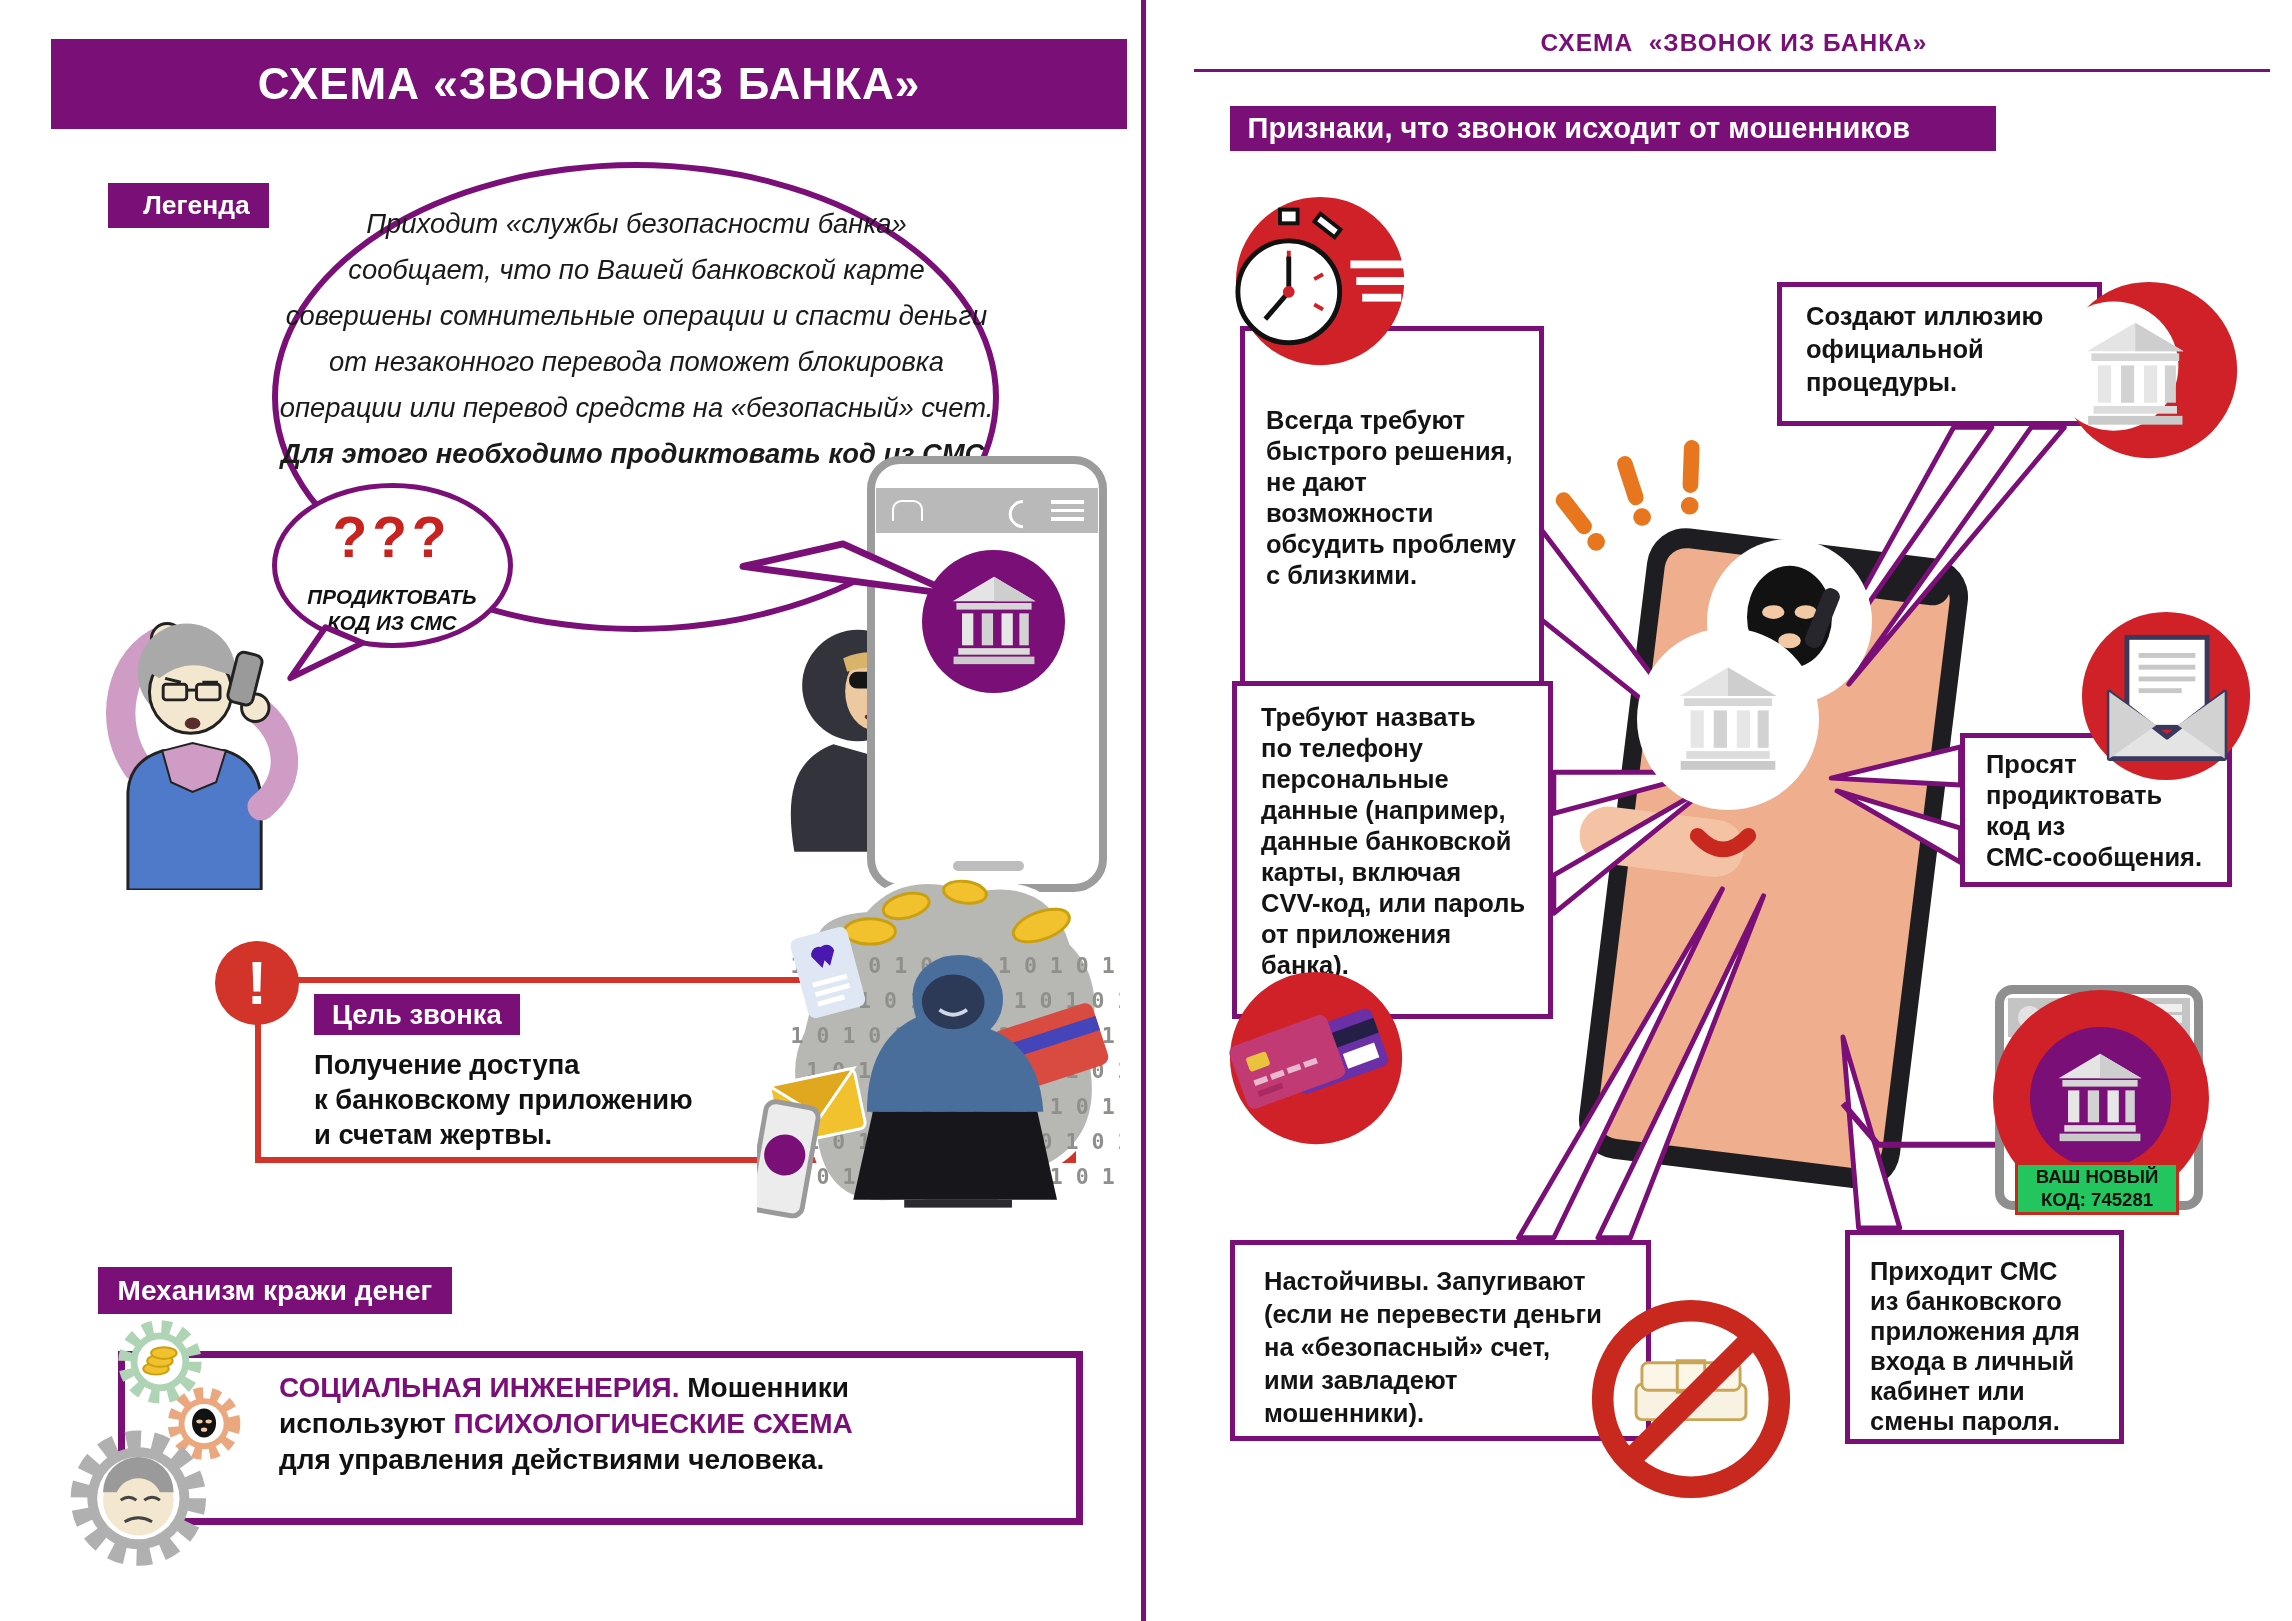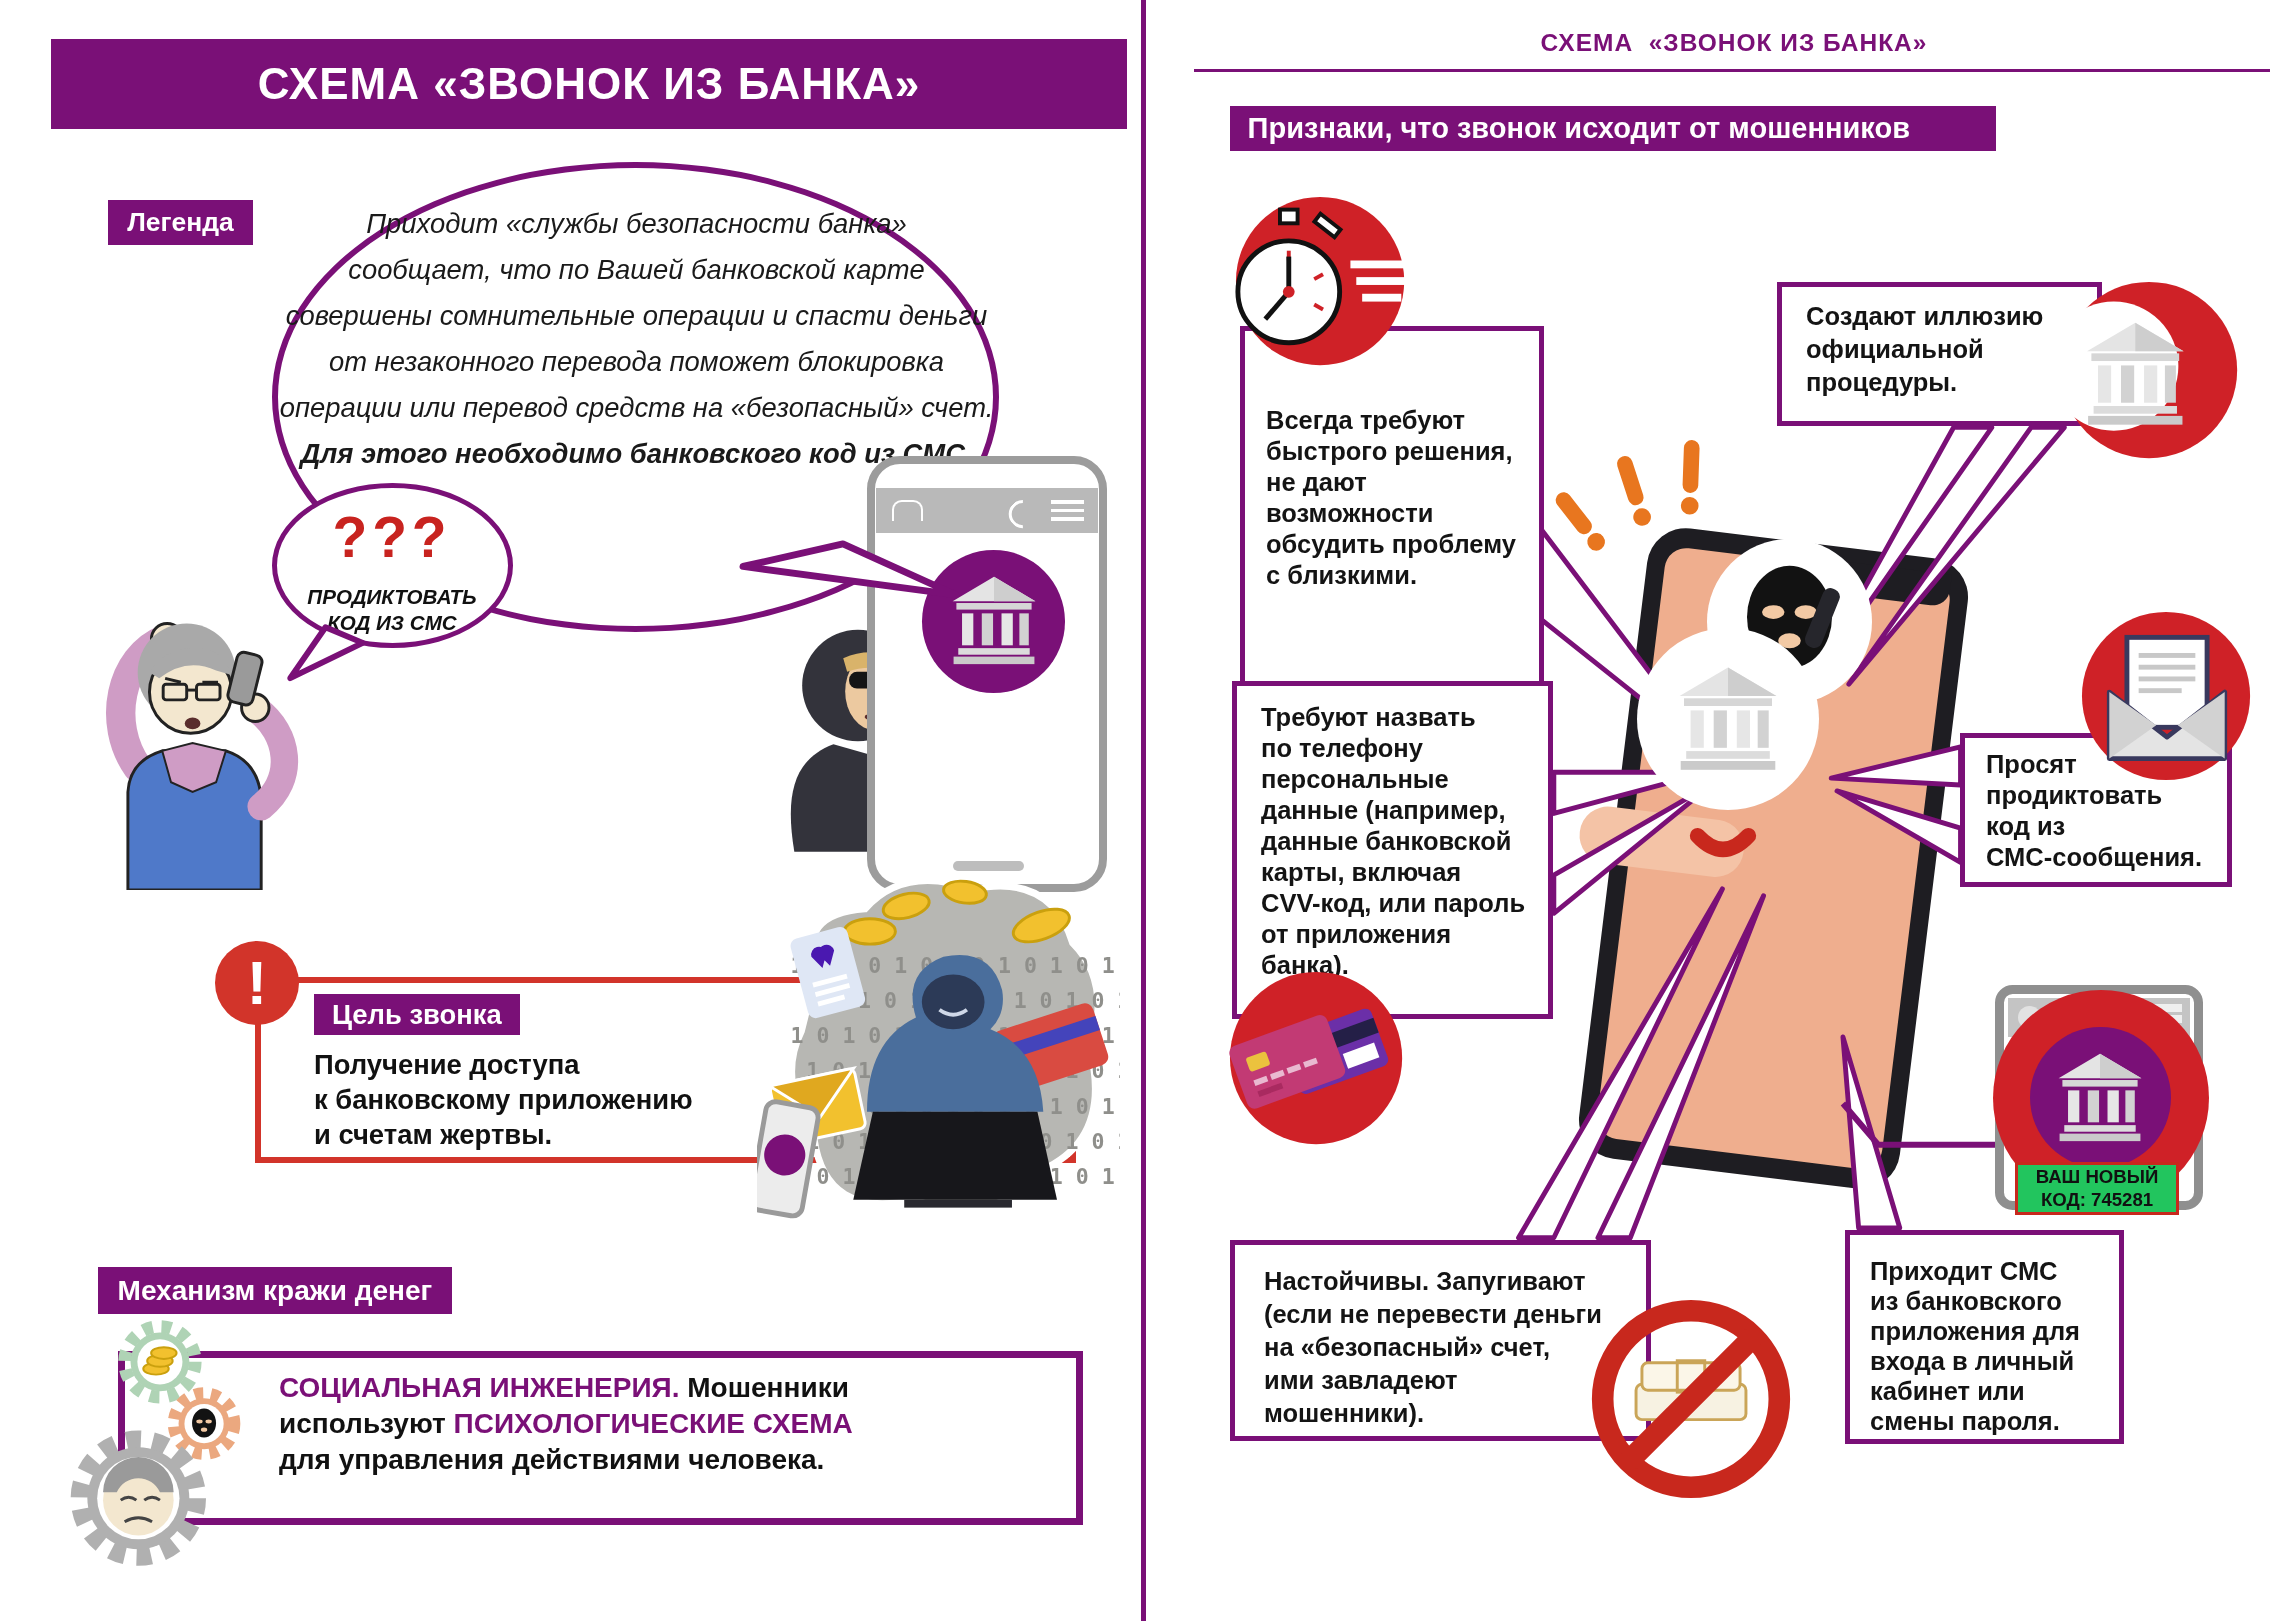--- a/index.html
+++ b/index.html
@@ -38,31 +38,31 @@
       <ellipse cx="63" cy="44" rx="9" ry="5.5" fill="#f2c9a4"></ellipse>
       <ellipse cx="50" cy="67" rx="9" ry="6" fill="#f2c9a4"></ellipse>
     </symbol>
   </defs>
 </svg>
 
 <div class="abs ptag" style="left:51px;top:39px;width:1076px;height:90px;">
   <div style="font-size:44px;letter-spacing:1px;">СХЕМА «ЗВОНОК ИЗ БАНКА»</div>
 </div>
 
-<div class="abs ptag" style="left:108px;top:200px;width:145px;height:45px;">
+<div class="abs ptag" style="left:108px;top:183px;width:145px;height:45px;padding-left:16px;">
   <span style="font-size:26.5px;">Легенда</span>
 </div>
 
 <div class="abs" style="left:272px;top:162px;width:727px;height:470px;border:6.9px solid #7a1077;border-radius:50%;background:#fff;box-sizing:border-box;"></div>
 <div class="bubble-line" style="left:264px;top:208px;">Приходит «службы безопасности банка»</div>
 <div class="bubble-line" style="left:264px;top:254px;">сообщает, что по Вашей банковской карте</div>
 <div class="bubble-line" style="left:264px;top:300px;">совершены сомнительные операции и спасти деньги</div>
 <div class="bubble-line" style="left:264px;top:346px;">от незаконного  перевода поможет блокировка</div>
 <div class="bubble-line" style="left:264px;top:392px;">операции или перевод средств на «безопасный» счет.</div>
-<div class="bubble-line bold" style="left:264px;top:438px;">Для этого необходимо банковского код из СМС.</div>
+<div class="bubble-line bold" style="left:264px;top:438px;">Для этого необходимо продиктовать код из СМС.</div>
 
 <div class="abs" style="left:272px;top:483px;width:241px;height:165px;border:5.9px solid #7a1077;border-radius:50%;background:#fff;box-sizing:border-box;"></div>
 <div class="abs" style="left:294px;top:504px;width:196px;text-align:center;color:#c8231f;font-size:57px;font-weight:bold;letter-spacing:4.9px;">???</div>
 <div class="abs pre" style="left:294px;top:584px;width:196px;text-align:center;font-size:20.6px;font-weight:bold;font-style:italic;line-height:25.5px;">ПРОДИКТОВАТЬ
 КОД ИЗ СМС</div>
 
 <svg class="abs" style="left:69px;top:596px;" width="304" height="294" viewBox="0 0 310 300">
   <path d="M70,175 C38,130 52,62 98,44" stroke="#cf9cc5" stroke-width="30" fill="none" stroke-linecap="round"></path>
   <circle cx="100" cy="44" r="16" fill="#f3e7cf" stroke="#222" stroke-width="3"></circle>
   <circle cx="120" cy="78" r="50" fill="#a9a9a9"></circle>

